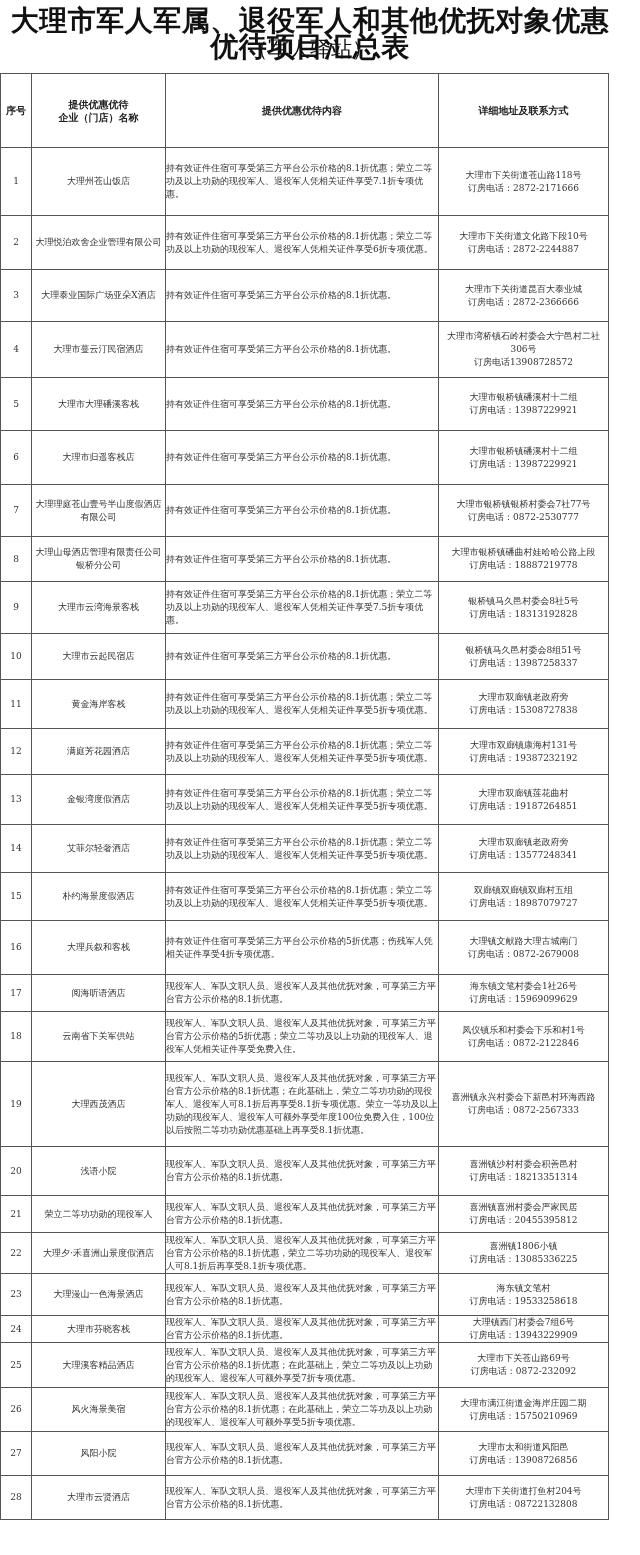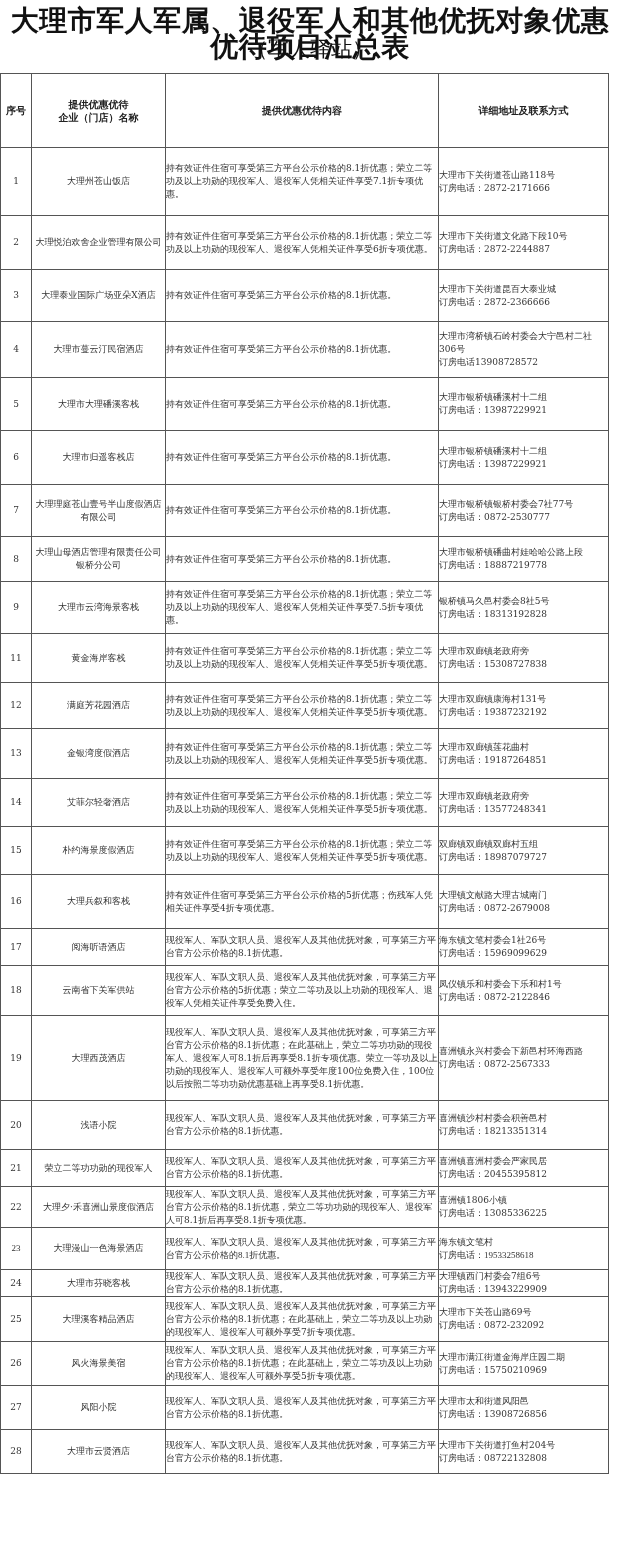--- a/index.html
+++ b/index.html
@@ -10,21 +10,21 @@
   .subtitle { position: absolute; left: 0; top: 36px; width: 620px; text-align: center;
               font-size: 21px; font-weight: normal; line-height: 26px; color: #111; }
   table.main { position: absolute; left: 0; top: 73px; border-collapse: collapse;
                table-layout: fixed; width: 608px; }
   table.main td, table.main th { border: 1px solid #555; padding: 0; vertical-align: middle; }
   th { font-size: 10px; font-weight: bold; line-height: 13px; text-align: center; color: #222; }
   td { font-size: 9px; line-height: 13px; color: #333; }
   td.num { text-align: center; }
   td.name { text-align: center; padding: 0 1px; white-space: pre-line; }
   td.content { text-align: left; padding: 0 2px 0 2px; }
-  td.addr { text-align: left; padding: 0 2px; }
+  td.addr { text-align: center; padding: 0 2px; }
   .addr-line, .phone-line { display: block; }
   .name-line { display: block; }
 </style>
 </head>
 <body>
 
 <div class="title">大理市军人军属、退役军人和其他优抚对象优惠优待项目汇总表</div>
 <div class="subtitle">（军人驿站）</div>
 
 <table class="main">
@@ -120,20 +120,29 @@
       </tr>
       <tr style="height: 52px;">
         <td class="num">9</td>
         <td class="name">大理市云湾海景客栈</td>
         <td class="content">持有效证件住宿可享受第三方平台公示价格的8.1折优惠；荣立二等功及以上功勋的现役军人、退役军人凭相关证件享受7.5折专项优惠。</td>
         <td class="addr">
           <span class="addr-line">银桥镇马久邑村委会8社5号</span>
           <span class="phone-line">订房电话：18313192828</span>
         </td>
       </tr>
+      <tr style="height: 46px;">
+        <td class="num">10</td>
+        <td class="name">大理市云起民宿店</td>
+        <td class="content">持有效证件住宿可享受第三方平台公示价格的8.1折优惠。</td>
+        <td class="addr">
+          <span class="addr-line">银桥镇马久邑村委会8组51号</span>
+          <span class="phone-line">订房电话：13987258337</span>
+        </td>
+      </tr>
       <tr style="height: 49px;">
         <td class="num">11</td>
         <td class="name">黄金海岸客栈</td>
         <td class="content">持有效证件住宿可享受第三方平台公示价格的8.1折优惠；荣立二等功及以上功勋的现役军人、退役军人凭相关证件享受5折专项优惠。</td>
         <td class="addr">
           <span class="addr-line">大理市双廊镇老政府旁</span>
           <span class="phone-line">订房电话：15308727838</span>
         </td>
       </tr>
       <tr style="height: 46px;">
@@ -228,21 +237,21 @@
       </tr>
       <tr style="height: 41px;">
         <td class="num">22</td>
         <td class="name">大理夕·禾喜洲山景度假酒店</td>
         <td class="content">现役军人、军队文职人员、退役军人及其他优抚对象，可享第三方平台官方公示价格的8.1折优惠，荣立二等功功勋的现役军人、退役军人可8.1折后再享受8.1折专项优惠。</td>
         <td class="addr">
           <span class="addr-line">喜洲镇1806小镇</span>
           <span class="phone-line">订房电话：13085336225</span>
         </td>
       </tr>
-      <tr style="height: 42px; font-family: Liberation Serif, serif;">
+      <tr style="height: 42px;">
         <td class="num">23</td>
         <td class="name">大理漫山一色海景酒店</td>
         <td class="content">现役军人、军队文职人员、退役军人及其他优抚对象，可享第三方平台官方公示价格的8.1折优惠。</td>
         <td class="addr">
           <span class="addr-line">海东镇文笔村</span>
           <span class="phone-line">订房电话：19533258618</span>
         </td>
       </tr>
       <tr style="height: 27px;">
         <td class="num">24</td>

